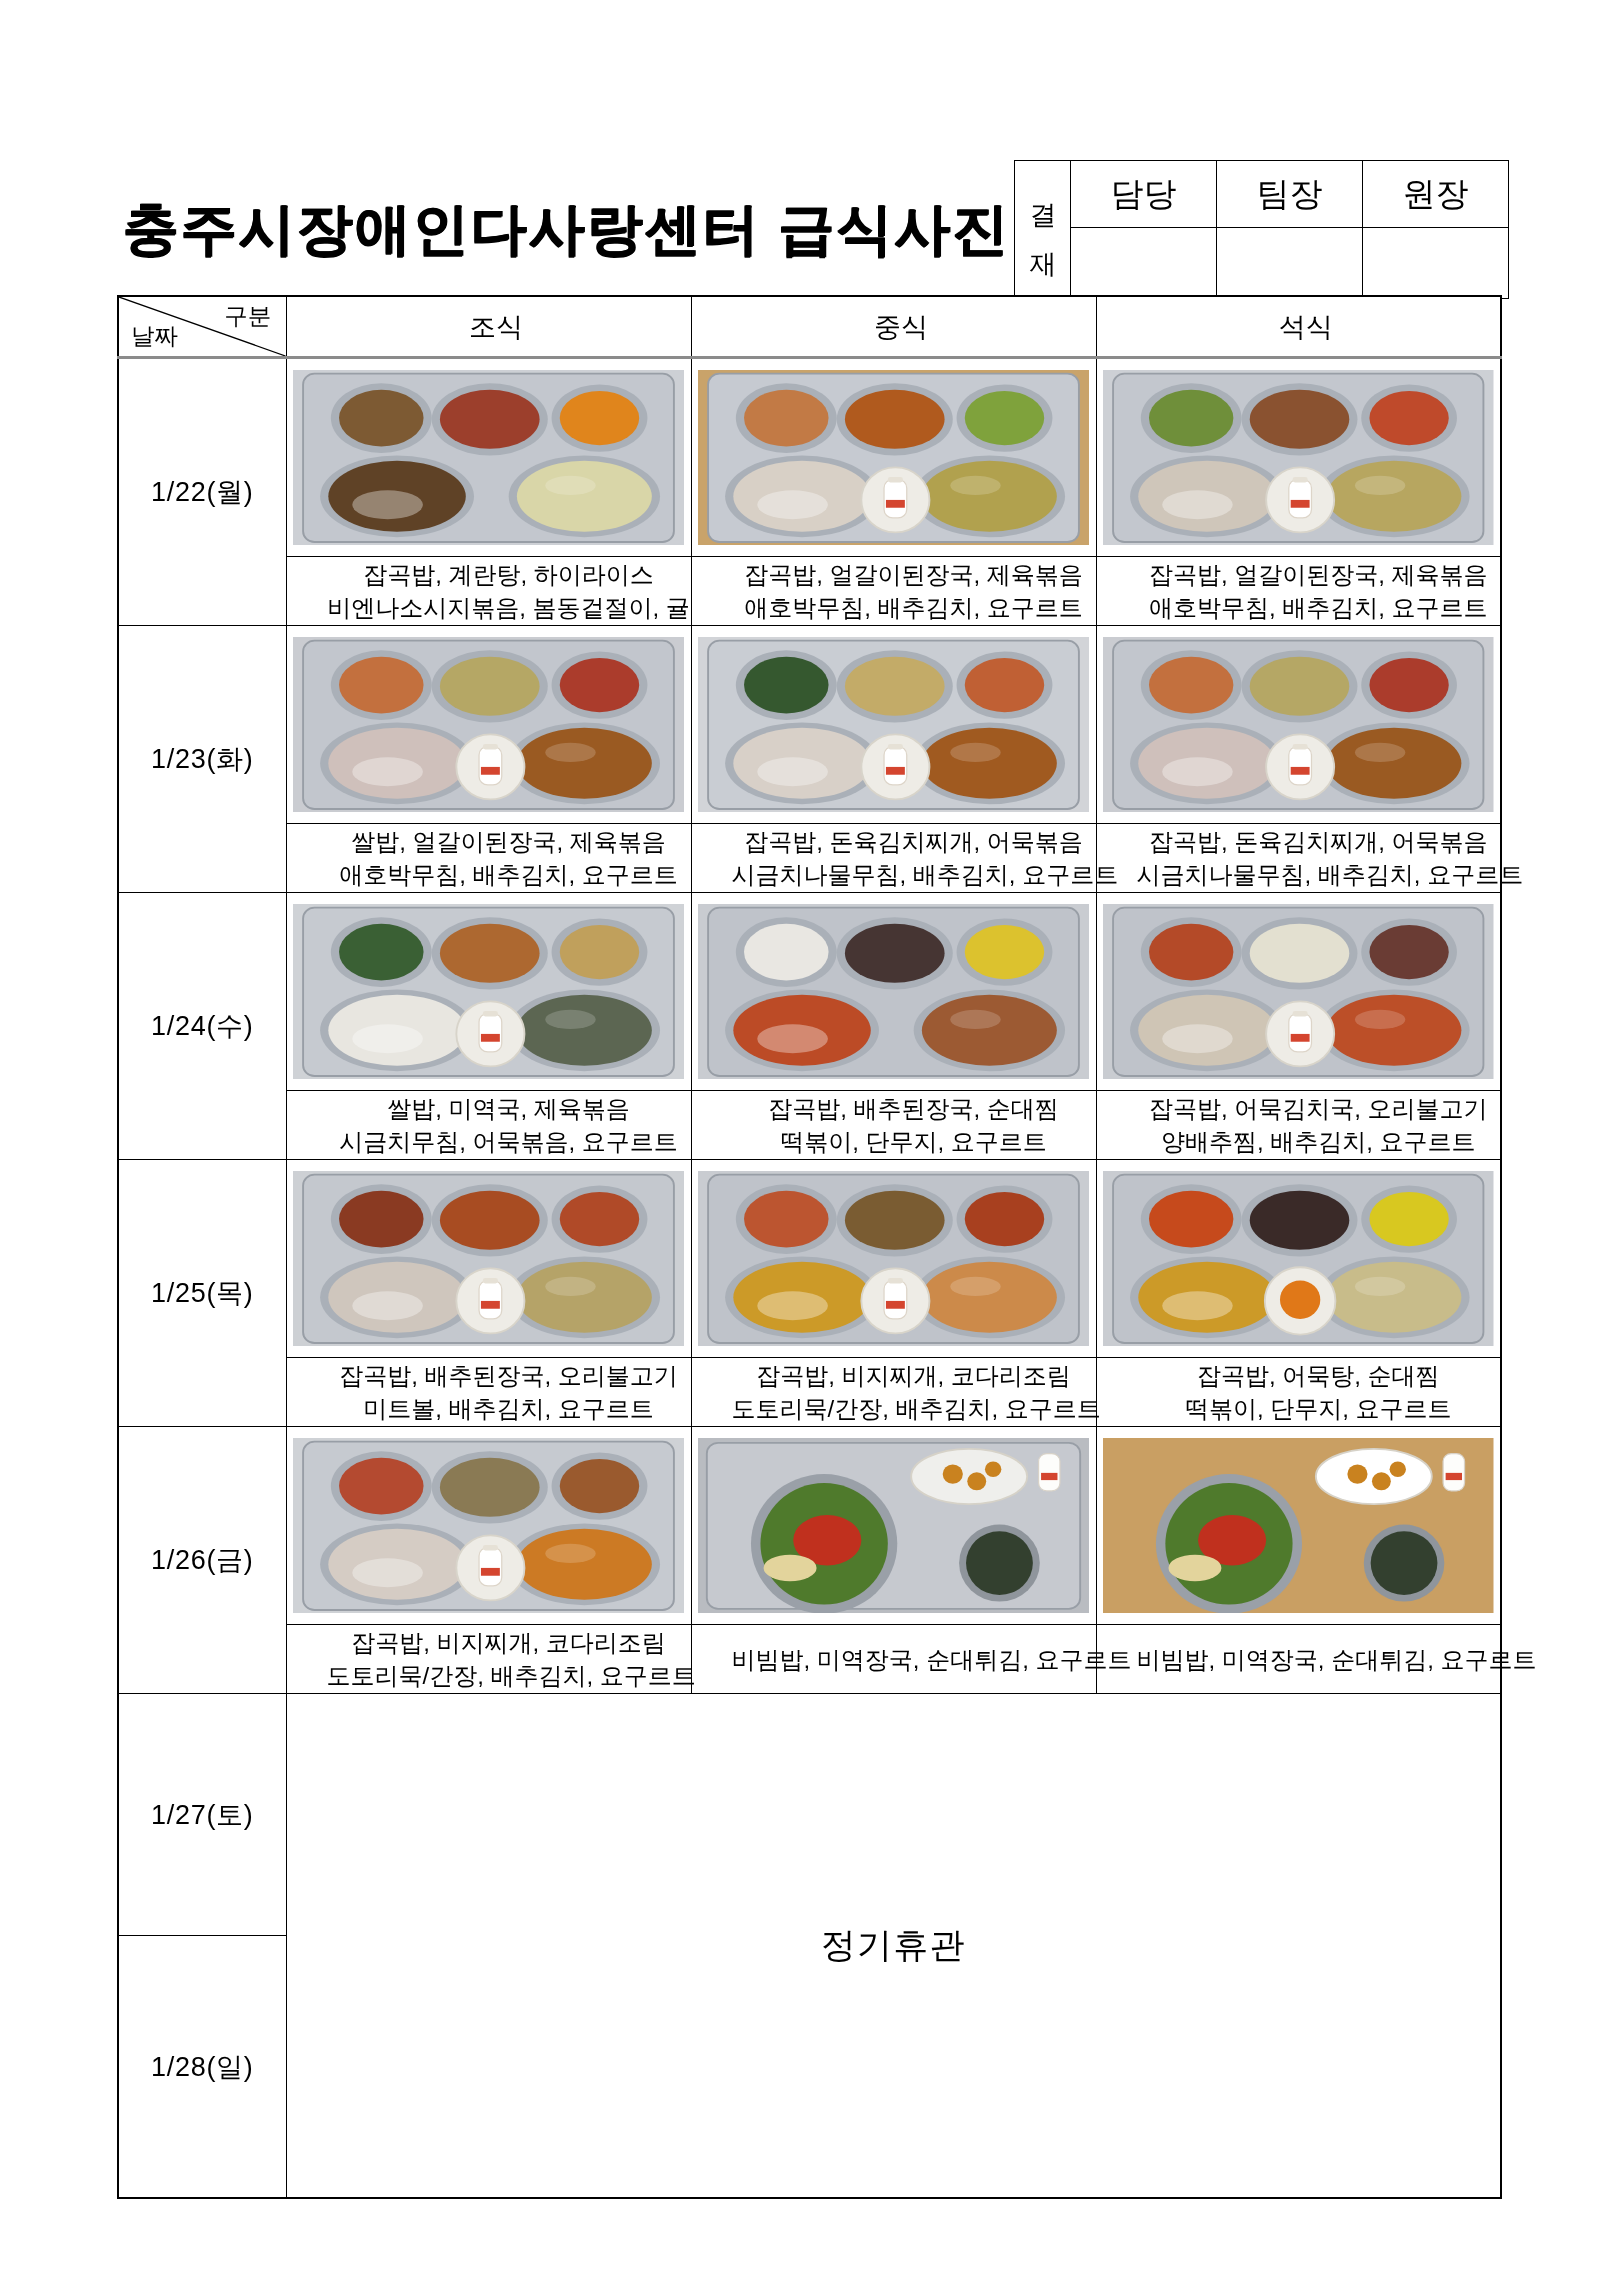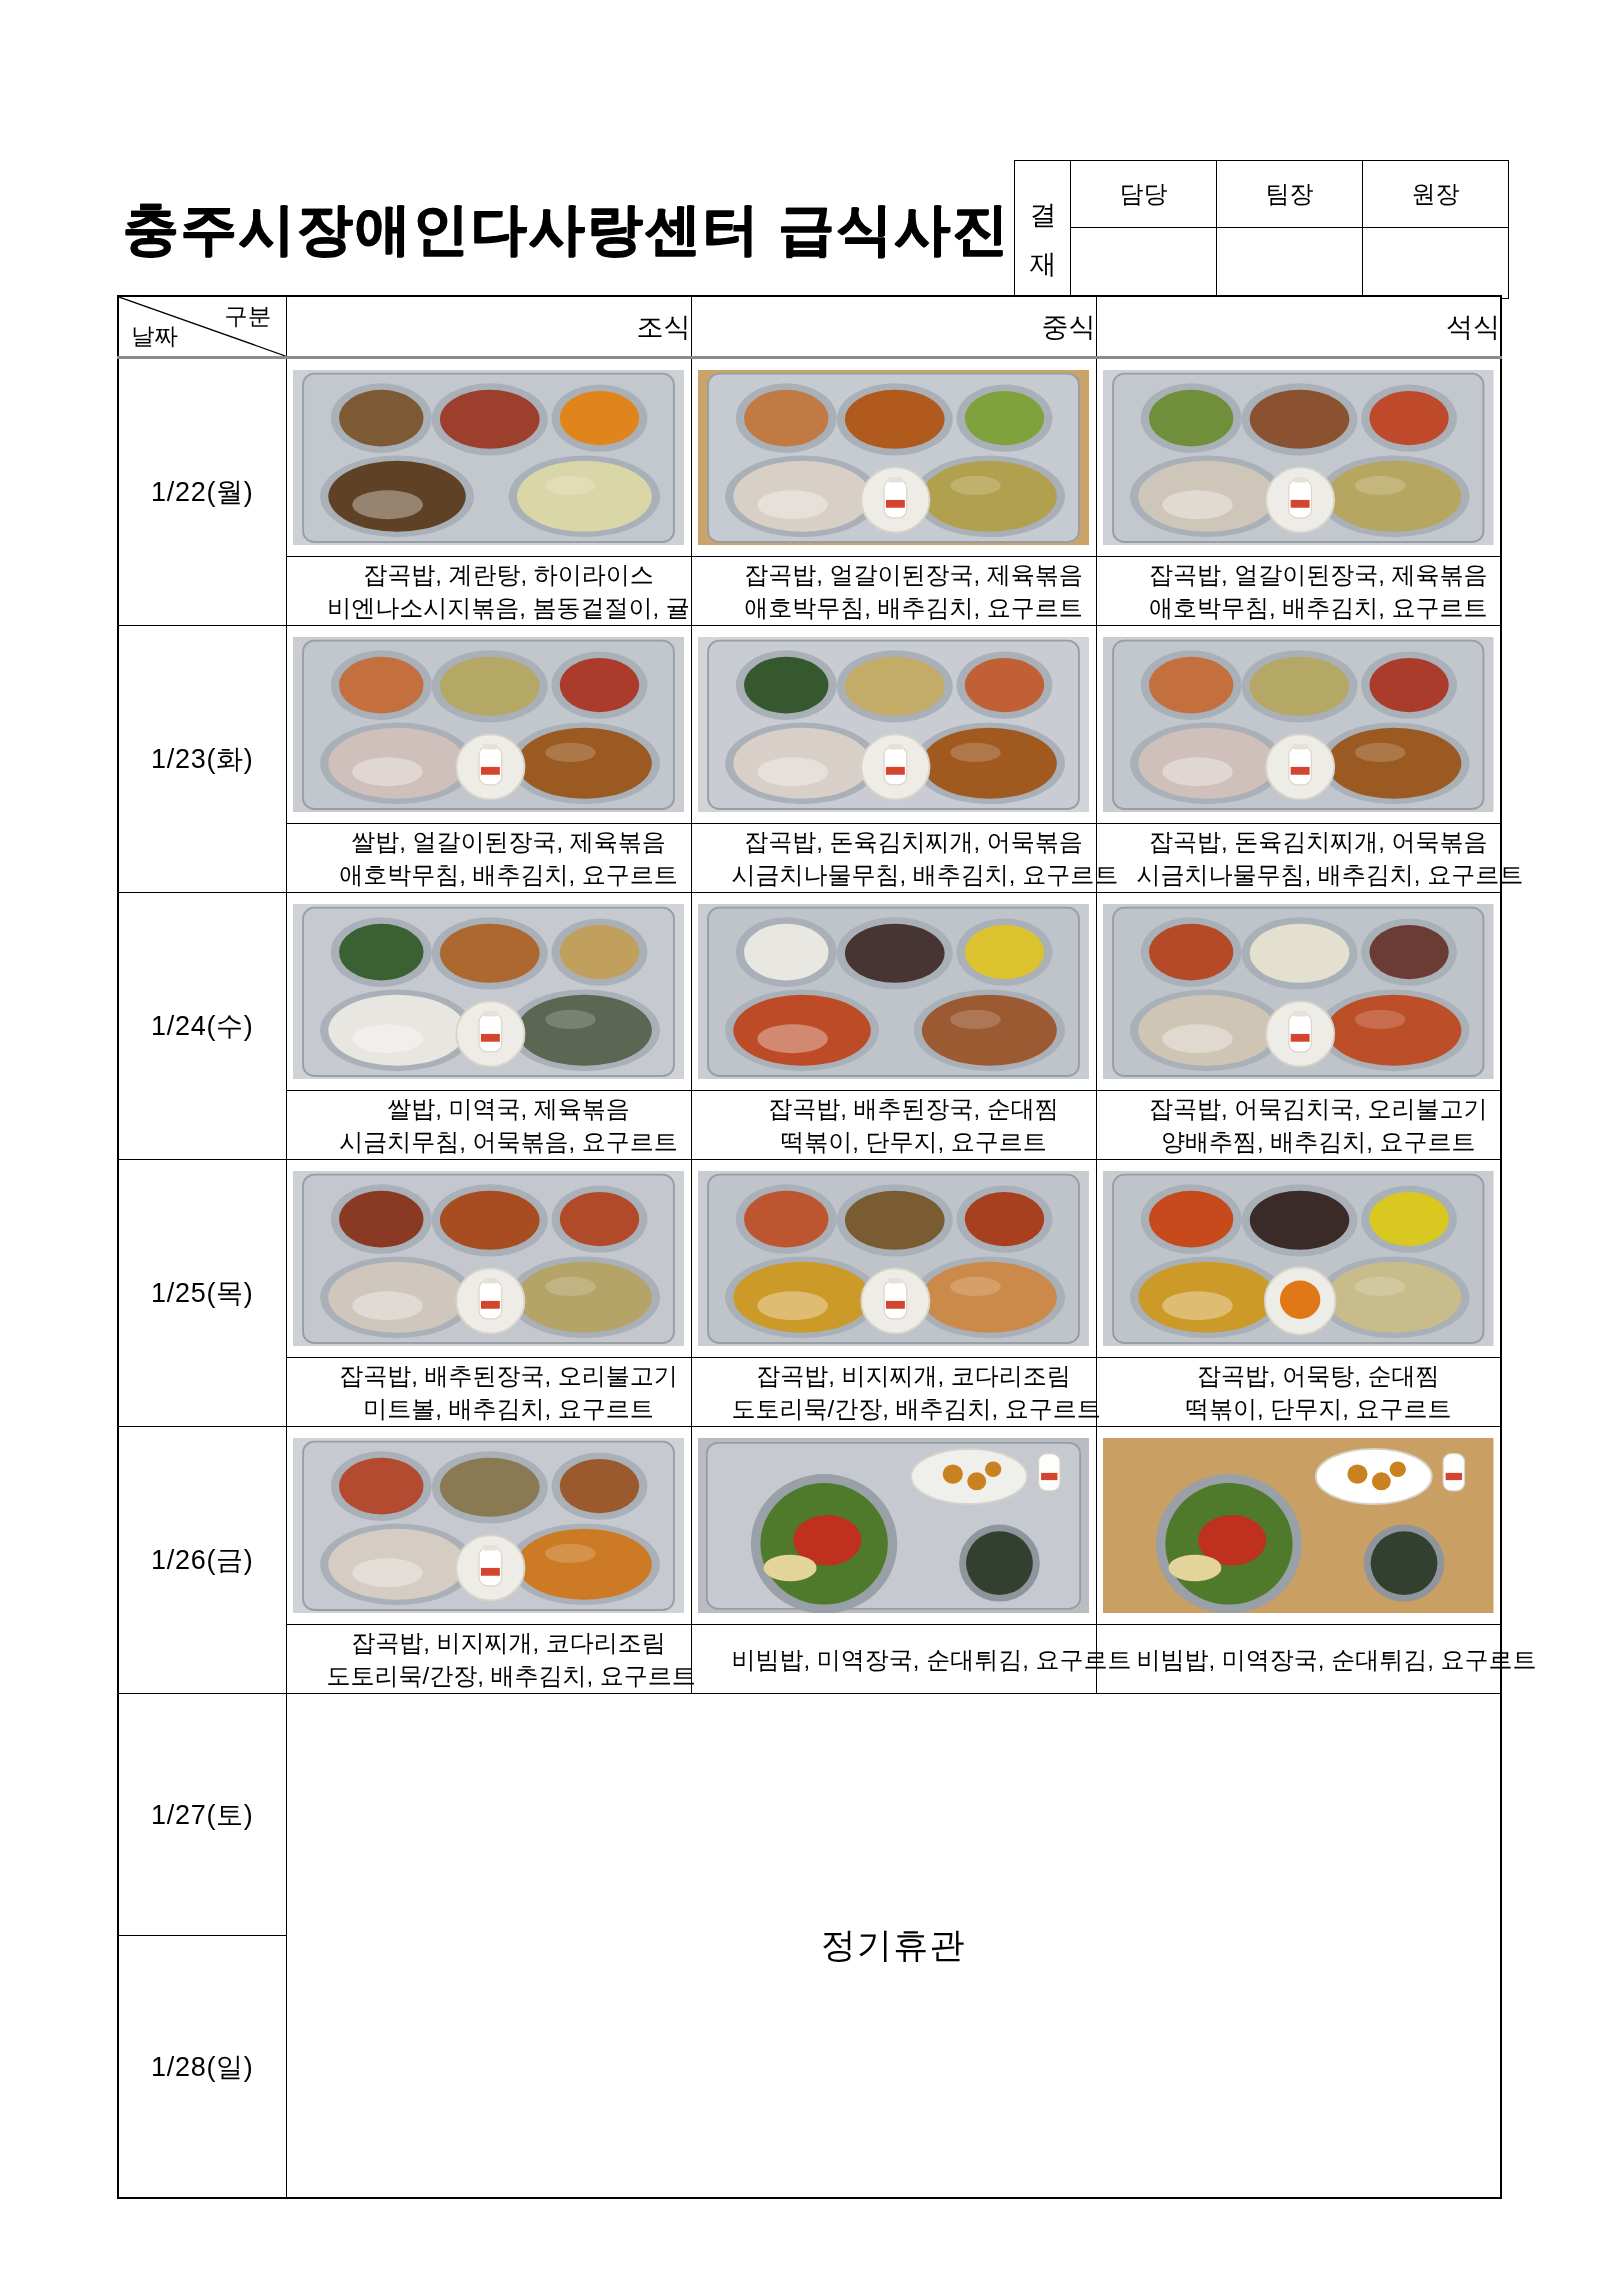--- a/index.html
+++ b/index.html
@@ -18,29 +18,29 @@
   table{border-collapse:collapse;}
   .approval{
     position:absolute;left:1014px;top:160px;table-layout:fixed;
   }
   .approval td{border:1.3px solid #000;background:#fff;}
   .ap-stamp{width:53px;text-align:center;vertical-align:middle;}
   .ap-stamp span{
     writing-mode:vertical-rl;text-orientation:upright;
     font-size:27px;letter-spacing:22px;line-height:1;display:inline-block;padding-top:6.5px;
   }
-  .ap-h{width:143px;height:64px;text-align:center;vertical-align:middle;font-size:24px;}
+  .ap-h{width:143px;height:64px;text-align:center;vertical-align:middle;font-size:33px;}
   .ap-s{height:68px;}
   
   .main{
     position:absolute;left:117px;top:295px;table-layout:fixed;width:1383px;
   }
   .main th,.main td{border:1.3px solid #000;padding:0;background:#fff;}
   .main{border:2px solid #000;}
-  .hrow th{height:59px;font-size:27px;font-weight:normal;vertical-align:middle;text-align:right;
+  .hrow th{height:59px;font-size:27px;font-weight:normal;vertical-align:middle;text-align:center;
     border-bottom:3.9px solid #8b8b8b;padding-left:15px;}
   th.corner{position:relative;}
   th.corner svg{position:absolute;left:0;top:0;width:100%;height:100%;}
   .corner-top{position:absolute;right:14.3px;top:2.6px;font-size:23.5px;}
   .corner-bottom{position:absolute;left:12px;bottom:3.9px;font-size:23.5px;}
   .date-cell{width:168px;text-align:center;vertical-align:middle;font-size:27px;letter-spacing:0.7px;}
   .r-photo td{height:197px;}
   .photo-cell{vertical-align:middle;}
   .photo-wrap{width:100%;height:186px;padding:5.2px 6.5px;box-sizing:border-box;}
   .photo-wrap svg{width:100%;height:100%;display:block;}

